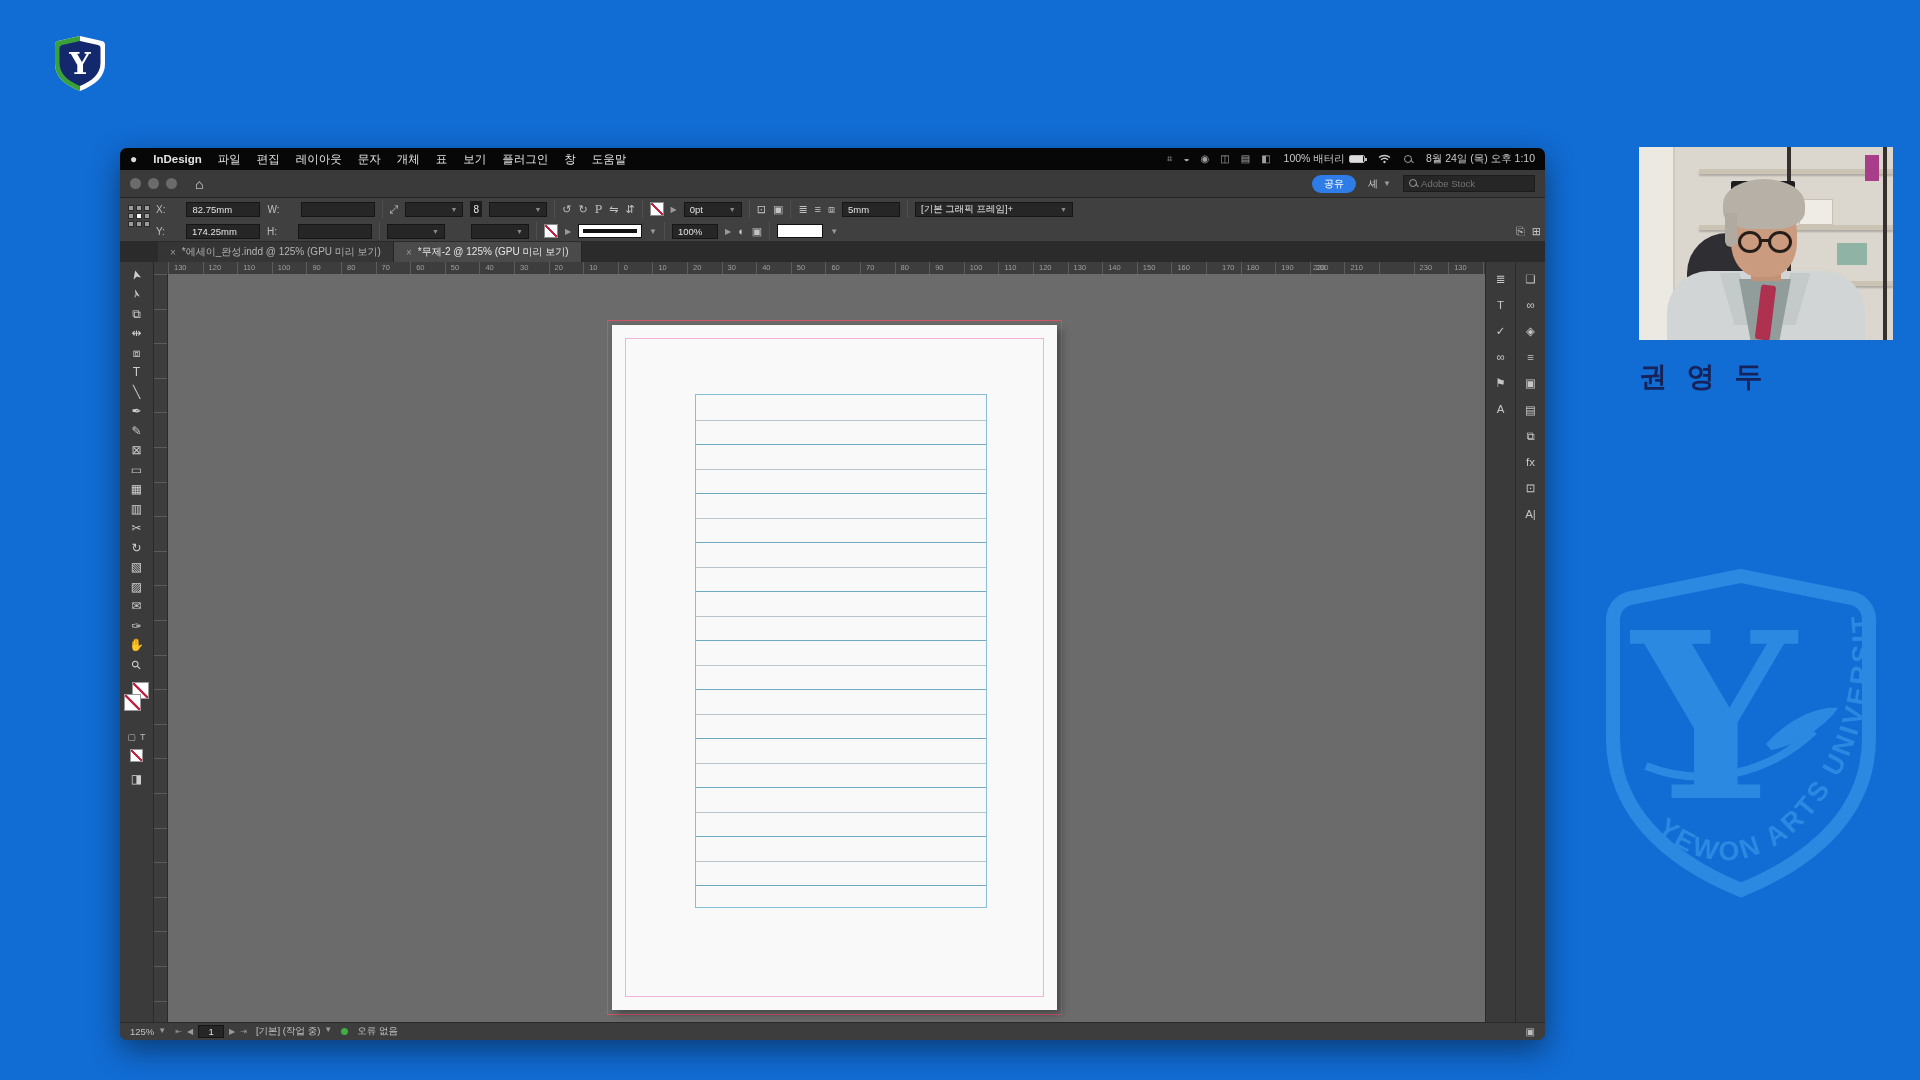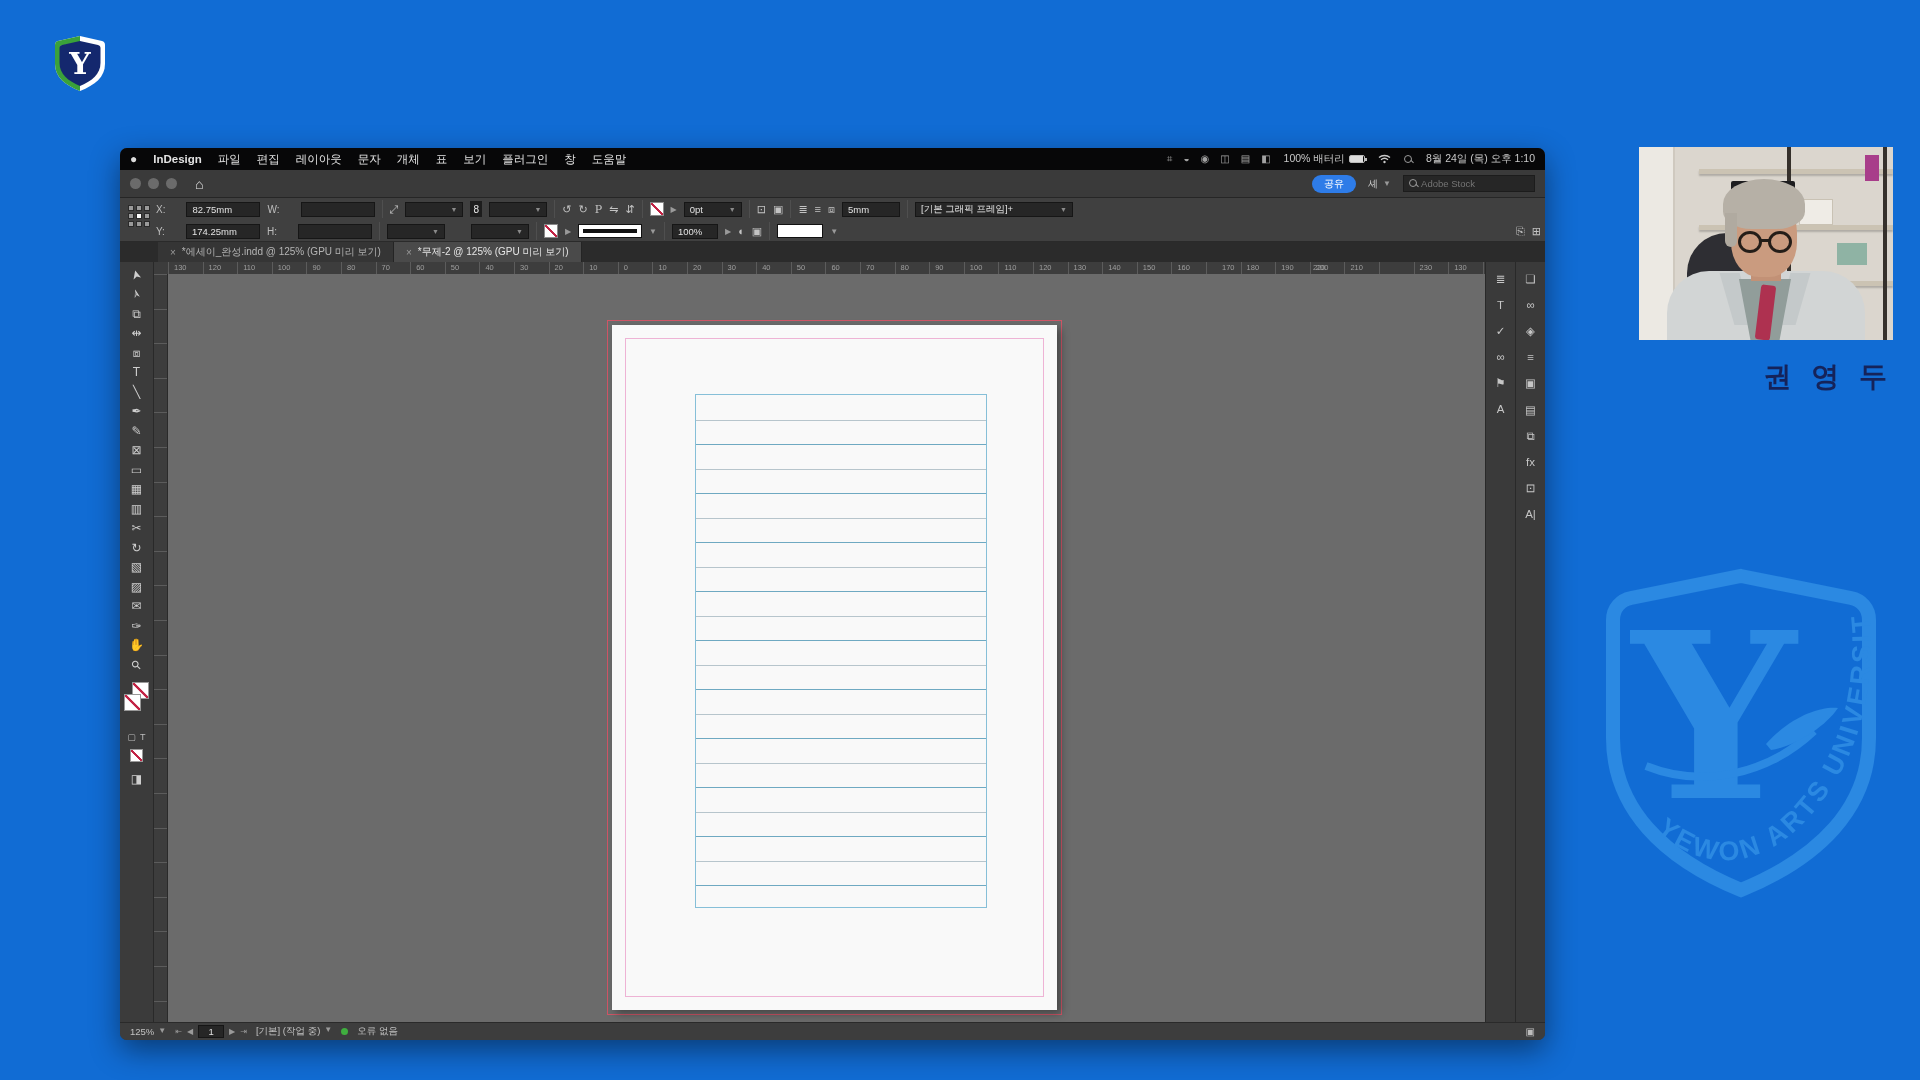--- a/index.html
+++ b/index.html
@@ -139,21 +139,21 @@
   .wc-tie { position:absolute; left:119px; top:138px; width:15px; height:55px; background:#ae3150; border-radius:3px; transform:rotate(7deg); }
   .wc-lapel-l { position:absolute; left:88px; top:126px; width:20px; height:52px; background:#c4c9ca; transform:skewX(16deg); }
   .wc-lapel-r { position:absolute; left:144px; top:126px; width:20px; height:52px; background:#c4c9ca; transform:skewX(-16deg); }
   .wc-neck { position:absolute; left:112px; top:112px; width:30px; height:22px; background:#c29176; }
   .wc-face { position:absolute; left:92px; top:48px; width:66px; height:82px; background:#ca9b7f; border-radius:46% 46% 42% 42%; }
   .wc-hair { position:absolute; left:84px; top:32px; width:82px; height:50px; background:#b6b0a6; border-radius:50% 50% 35% 35%; }
   .wc-hair-side { position:absolute; left:86px; top:66px; width:12px; height:34px; background:#b0aaa0; border-radius:0 0 6px 6px; }
   .wc-glass-l { position:absolute; left:99px; top:84px; width:24px; height:22px; border:3px solid #241d18; border-radius:50%; }
   .wc-glass-r { position:absolute; left:129px; top:84px; width:24px; height:22px; border:3px solid #241d18; border-radius:50%; }
   .wc-bridge { position:absolute; left:121px; top:92px; width:10px; height:3px; background:#241d18; }
-  .instructor-name { position:absolute; left:1639px; top:358px; width:254px; text-align:right;
+  .instructor-name { position:absolute; left:1639px; top:358px; width:254px; text-align:left;
                      color:#15235a; font-size:28px; font-weight:bold; letter-spacing:6px; }
 
   
   .watermark { position:absolute; left:1586px; top:566px; opacity:.88; }
   .wm-fill { fill:#2f8de4; } .wm-stroke { stroke:#2f8de4; fill:none; }
 
   .serif { font-family:"DejaVu Serif", serif; }
 </style>
 </head>
 <body>

